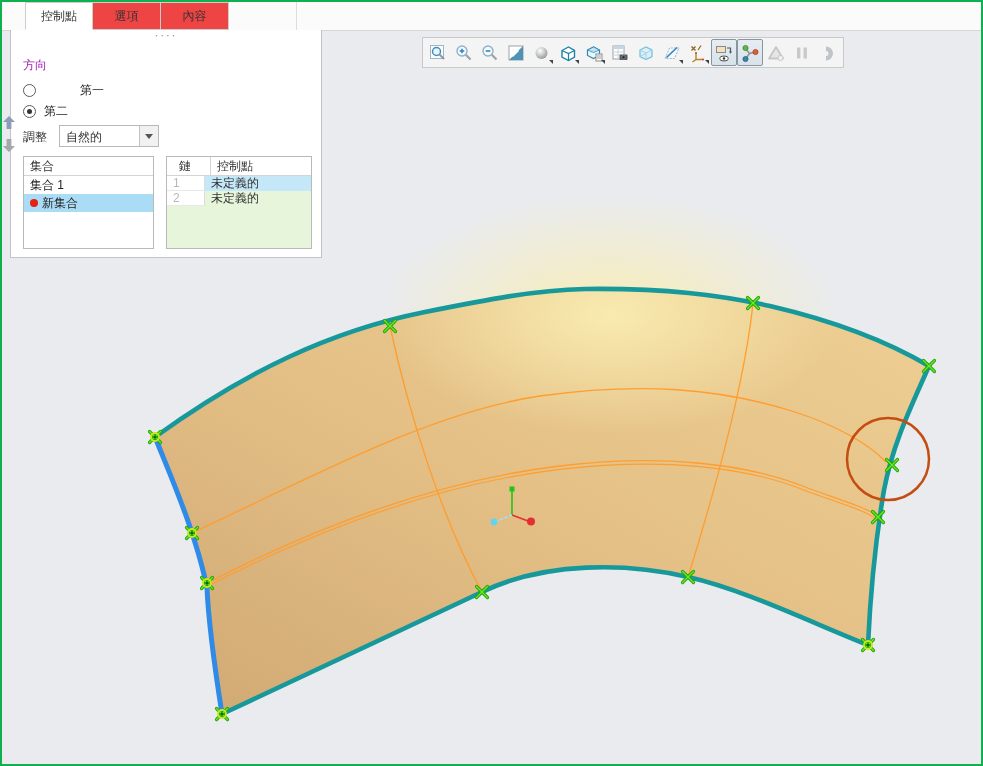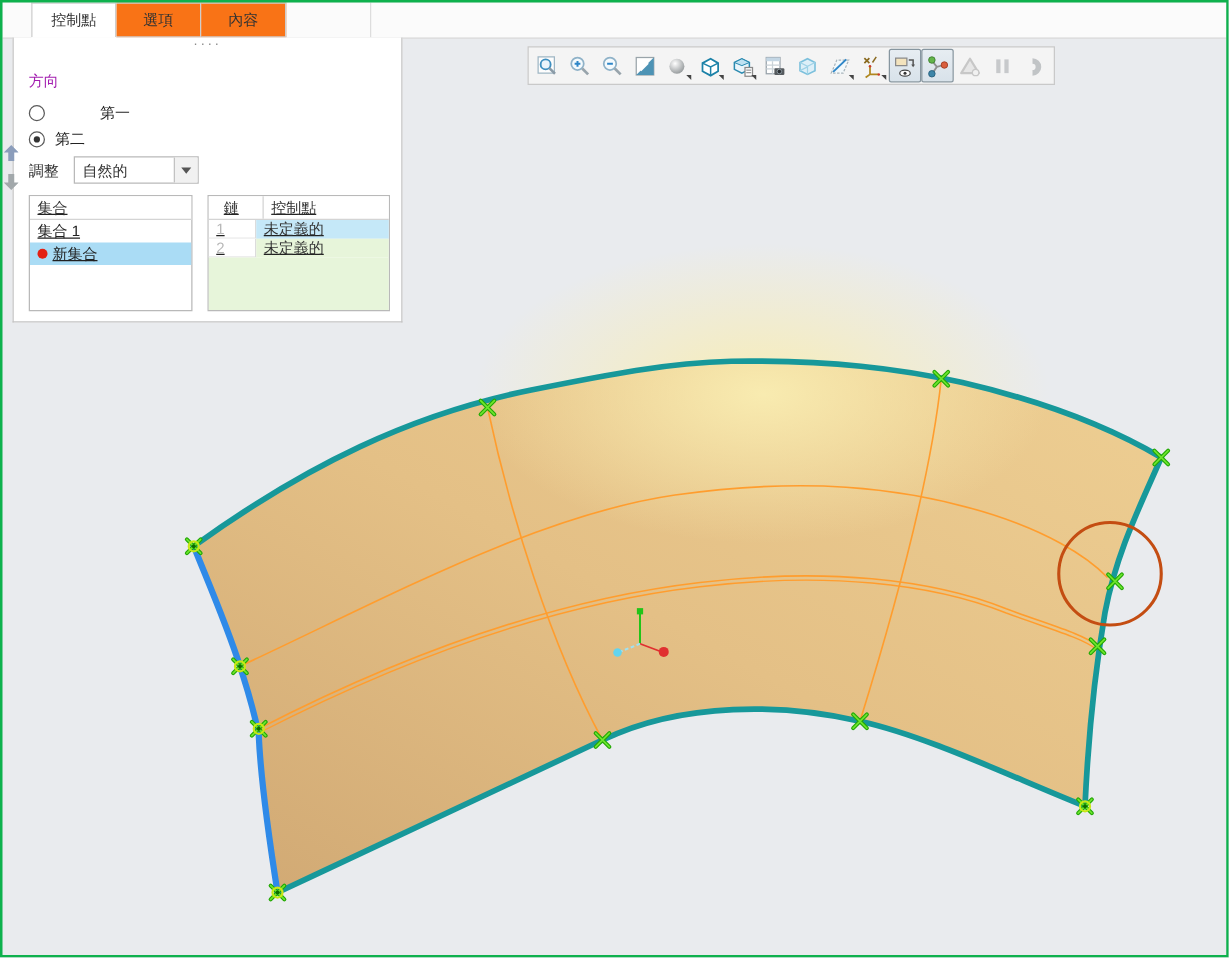--- a/index.html
+++ b/index.html
@@ -14,21 +14,21 @@
   .frame { position:absolute; inset:0; border:2px solid #0eb14d; pointer-events:none; z-index:60; }
 
   
   .tabbar {
     position:absolute; left:2px; top:2px; width:979px; height:29px;
     background:#fbfbfb; border-bottom:1px solid #d6d6d6; z-index:20;
     display:flex; align-items:stretch; padding-left:23px;
   }
   .tab {
     width:68px; display:flex; align-items:center; justify-content:center;
-    font-size:12px; color:#333; background:#f97316;
+    font-size:12px; color:#333; background:#ef4444;
     border:1px solid #cdcdcd; border-left-width:0;
   }
   .tab:first-child { border-left-width:1px; }
   .tab.active { background:#ffffff; border-bottom-color:#ffffff; position:relative; }
   .tab-trail { width:68px; border-right:1px solid #dddddd; }
 
   
   .panel {
     position:absolute; left:10px; top:30px; width:312px; height:228px;
     background:#ffffff; border:1px solid #c4c4c4; border-top:none; z-index:30;
@@ -44,21 +44,21 @@
            width:5px; height:5px; border-radius:50%; background:#333; }
   .adjust-label { position:absolute; left:12px; top:99px; color:#333; }
   .combo { position:absolute; left:48px; top:95px; width:100px; height:22px;
            border:1px solid #b9b9b9; background:#fff; display:flex;font-family:Liberation Mono, monospace; }
   .combo-value { flex:1; padding:3px 0 0 6px; color:#333; }
   .combo-btn { width:19px; border-left:1px solid #c2c2c2; background:#f1f1f1;
            display:flex; align-items:center; justify-content:center; }
   .combo-caret { width:0; height:0; border-left:4px solid transparent;
            border-right:4px solid transparent; border-top:5px solid #555; }
 
-  .listbox { position:absolute; top:126px; border:1px solid #b9b9b9; background:#fff;text-decoration:underline; }
+  .listbox { position:absolute; top:126px; border:1px solid #b9b9b9; background:#fff; }
   .sets-list { left:12px; width:131px; height:93px; }
   .chain-table { left:155px; width:146px; height:93px; }
   .list-header { height:19px; line-height:18px; padding-left:6px; color:#333;
            border-bottom:1px solid #d4d4d4; background:#fff; display:flex; }
   .list-row { height:18px; line-height:17px; padding-left:6px; display:flex; align-items:center; }
   .list-row.selected { background:#aadcf5; }
   .bullet { width:8px; height:8px; border-radius:50%; background:#e32114; margin-right:4px; flex:0 0 auto; }
 
   .tbl-col1 { width:38px; flex:0 0 38px; border-right:1px solid #d4d4d4; padding-left:6px; }
   .tbl-col2 { flex:1; padding-left:6px; }

